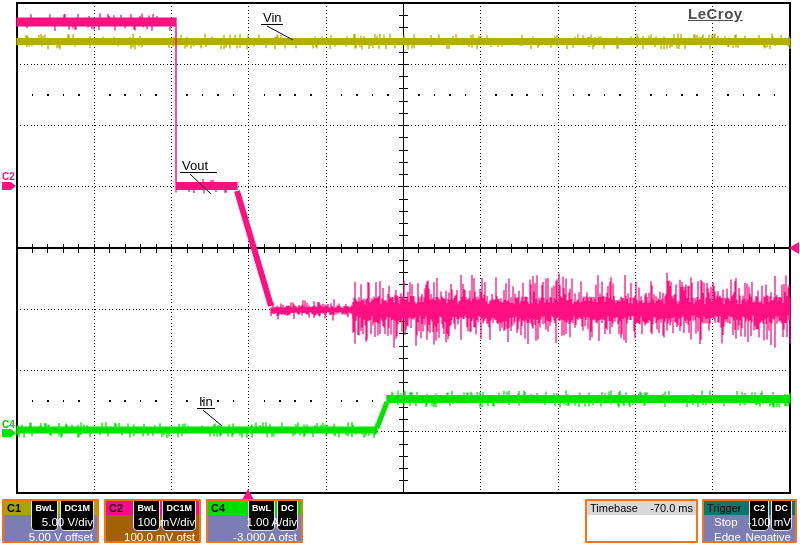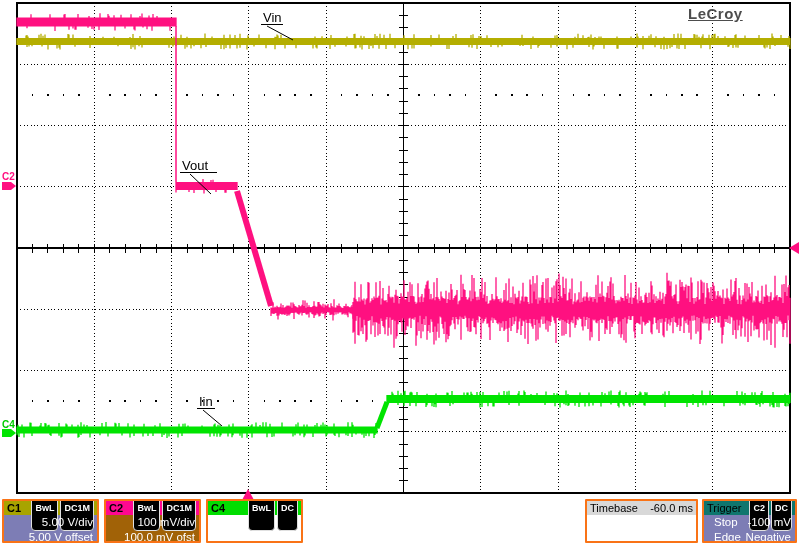--- a/index.html
+++ b/index.html
@@ -300,26 +300,30 @@
 </div>
 
 <div class="info-box" style="left:206px;width:97px;">
   <div class="box-header" style="background:#00dd00;">
     <span class="hdr-id">C4</span>
     <span class="badges">
       <span class="badge">BwL</span>
       <span class="badge">DC</span>
     </span>
   </div>
+  <div class="box-body" style="background:#7d7db5;">
+    <div class="box-row r-align">1.00 A/div</div>
+    <div class="box-row r-align">-3.000 A ofst</div>
+  </div>
 </div>
 
 <div class="info-box" style="left:585px;width:113px;">
   <div class="box-header spread" style="background:#d8d8d8;">
     <span>Timebase</span>
-    <span>-60.0 ms</span>
+    <span>-70.0 ms</span>
   </div>
 </div>
 
 <div class="info-box" style="left:702px;width:95px;">
   <div class="box-header" style="background:#0f766e;">
     <span>Trigger</span>
     <span class="badges">
       <span class="badge">C2</span>
       <span class="badge">DC</span>
     </span>

